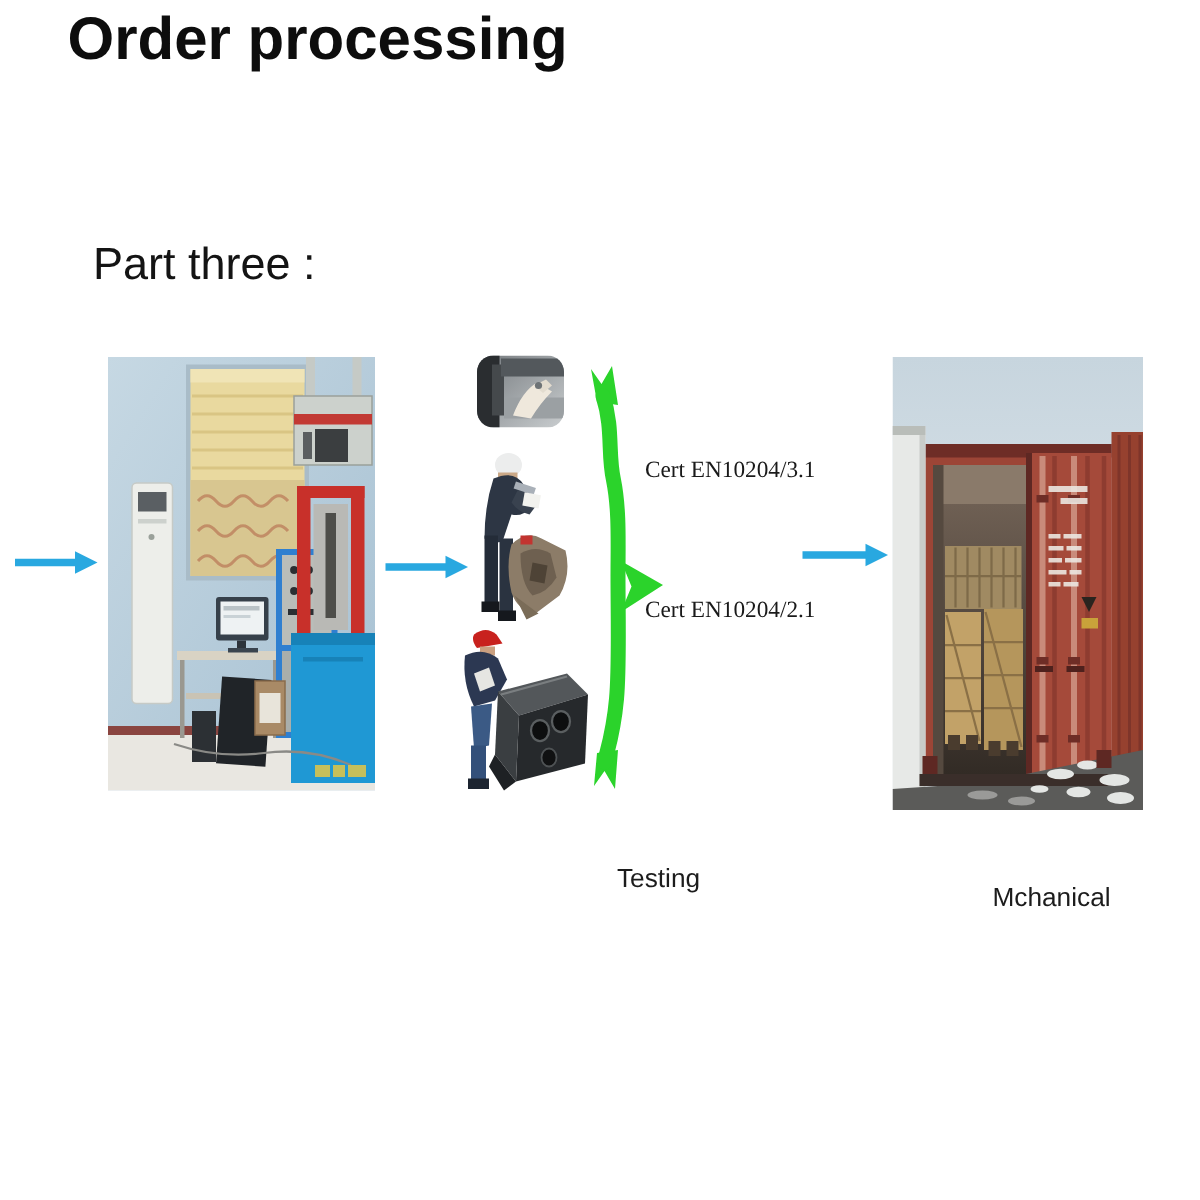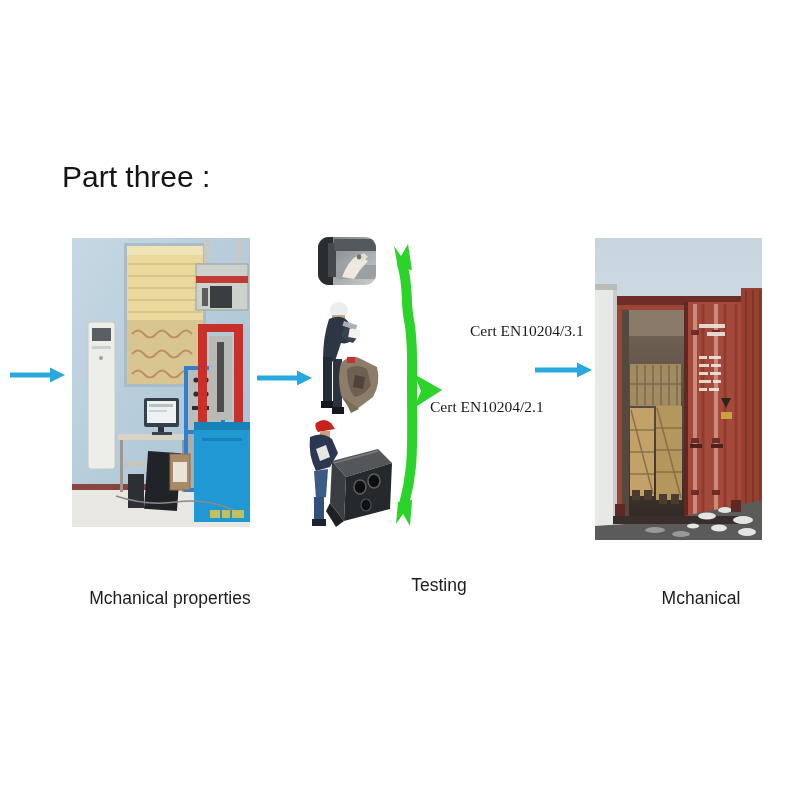--- a/index.html
+++ b/index.html
@@ -21,20 +21,21 @@
   .step-label{
     font-size:17.5px;color:#1c1c1c;white-space:nowrap;transform:translateX(-50%);
   }
   svg{display:block;}
 </style>
 </head>
 <body>
 
 <div class="slide">
 
+  <h1 class="abs page-title">Order processing</h1>
   <h2 class="abs section-subtitle">Part three :</h2>
 
   <div class="abs" style="left:8px;top:366px;">
     <svg width="58" height="18" viewBox="0 0 58 18">
       <rect x="2" y="6.5" width="42" height="5" fill="#29a8e0"></rect>
       <polygon points="42,1.5 57,9 42,16.5" fill="#29a8e0"></polygon>
     </svg>
   </div>
 
   <div class="abs photo" style="left:72px;top:238px;">
@@ -206,21 +207,21 @@
     <svg width="75" height="282" viewBox="0 0 75 282">
       <g fill="#2bd32b">
         <path d="M28 24 L24 2 L31 12 L38 0 L42 26 Z"></path>
         <path d="M28 258 L26 280 L33 270 L40 282 L42 256 Z"></path>
         <polygon points="44,130 72,146 44,164 51,147"></polygon>
       </g>
       <path d="M32 20 C39 42 35 58 39 76 C43 96 42 118 42 140 C42 170 43 200 41 222 C39 244 36 252 33 264" fill="none" stroke="#2bd32b" stroke-width="10" stroke-linecap="round"></path>
     </svg>
   </div>
 
-  <span class="abs cert-label" style="left:430px;top:322px;margin-left:40px;">Cert EN10204/3.1</span>
+  <span class="abs cert-label" style="left:430px;top:305px;">Cert EN10204/3.1</span>
   <span class="abs cert-label" style="left:430px;top:398px;">Cert EN10204/2.1</span>
 
   <div class="abs" style="left:533px;top:361px;">
     <svg width="60" height="18" viewBox="0 0 60 18">
       <rect x="2" y="6.5" width="44" height="5" fill="#29a8e0"></rect>
       <polygon points="44,1.5 59,9 44,16.5" fill="#29a8e0"></polygon>
     </svg>
   </div>
 
   <div class="abs photo" style="left:595px;top:238px;">
@@ -334,17 +335,16 @@
       </g>
       <g fill="#9a9a98">
         <ellipse cx="60" cy="292" rx="10" ry="3"></ellipse>
           <ellipse cx="86" cy="296" rx="9" ry="3"></ellipse>
       </g>
       <rect x="20" y="266" width="10" height="12" fill="#5e2823"></rect>
       <rect x="136" y="262" width="10" height="12" fill="#5e2823"></rect>
     </svg>
   </div>
 
-  <span class="abs step-label" style="left:170px;top:588px;">Mchanical properties</span>
   <span class="abs step-label" style="left:439px;top:575px;">Testing</span>
   <span class="abs step-label" style="left:701px;top:588px;">Mchanical</span>
 
 </div>
 
 </body></html>

